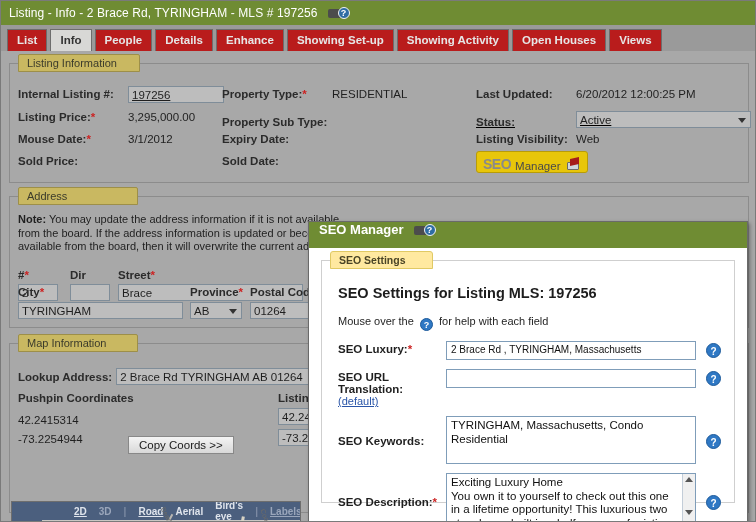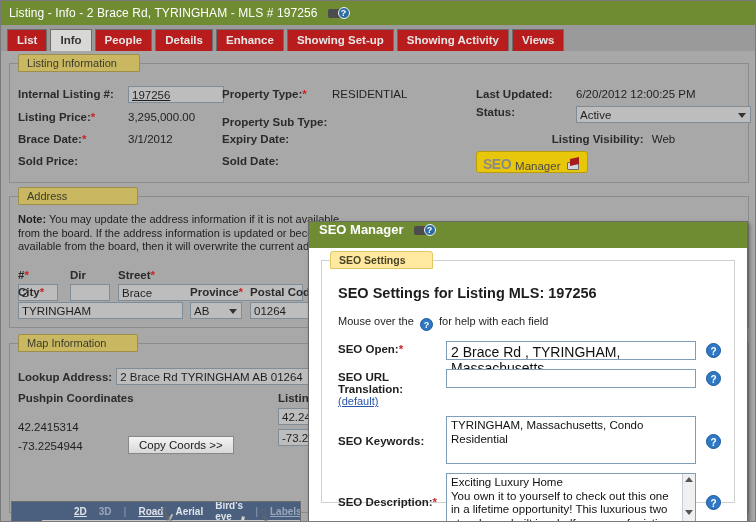--- a/index.html
+++ b/index.html
@@ -292,21 +292,21 @@
     padding-top: 2px;
     flex-shrink: 0;
   }
   .dlg-lbl .sub {
     display:block; font-weight: normal; color:#2a55a8;
     text-decoration: underline; font-size:11px; cursor:pointer;
   }
   .txt {
     border: 1px solid #7f9db9;
     background: #fff;
-    font-size: 14px;
+    font-size: 10px;
     color: #101010;
     padding: 2px 4px;
     width: 250px;
     height: 19px;
     font-family: "Liberation Sans", sans-serif;
   }
   .area {
     border: 1px solid #7f9db9;
     background: #fff;
     font-size: 11.5px;
@@ -369,39 +369,40 @@
   </div>
 
   <div class="tabbar">
     <div class="tab">List</div>
     <div class="tab active">Info</div>
     <div class="tab">People</div>
     <div class="tab">Details</div>
     <div class="tab">Enhance</div>
     <div class="tab">Showing Set-up</div>
     <div class="tab">Showing Activity</div>
+    <div class="tab">Open Houses</div>
     <div class="tab">Views</div>
   </div>
 
   <div class="page">
 
     <div class="panel" style="left:8px; top:12px; width:740px; height:120px;">
       <div class="legend">Listing Information</div>
 
       <div style="position:absolute; left:8px; top:18px;">
         <div style="display:flex;align-items:center;height:24px;">
           <span class="lbl" style="width:110px;">Internal Listing #:</span>
           <span class="inp" style="width:96px;display:inline-block;text-decoration:underline;">197256</span>
         </div>
         <div style="display:flex;align-items:center;height:22px;">
           <span class="lbl" style="width:110px;"><span>Listing Price:</span><span class="req">*</span></span>
           <span class="val">3,295,000.00</span>
         </div>
         <div style="display:flex;align-items:center;height:22px;">
-          <span class="lbl" style="width:110px;"><span>Brace Date:</span><span class="req">*</span></span>
+          <span class="lbl" style="width:110px;"><span>Mouse Date:</span><span class="req">*</span></span>
           <span class="val">3/1/2012</span>
         </div>
         <div style="display:flex;align-items:center;height:22px;">
           <span class="lbl" style="width:110px;">Sold Price:</span>
           <span class="val"></span>
         </div>
       </div>
 
       <div style="position:absolute; left:212px; top:18px;">
         <div style="display:flex;align-items:center;height:24px;">
@@ -417,28 +418,28 @@
         <div style="display:flex;align-items:center;height:22px;">
           <span class="lbl" style="width:110px;">Sold Date:</span>
         </div>
       </div>
 
       <div style="position:absolute; left:466px; top:18px;">
         <div style="display:flex;align-items:center;height:24px;">
           <span class="lbl" style="width:100px;">Last Updated:</span>
           <span class="val">6/20/2012 12:00:25 PM</span>
         </div>
-        <div style="display:flex;align-items:flex-start;height:22px;">
+        <div style="display:flex;align-items:flex-end;height:22px;text-decoration:underline;">
           <span class="lbl" style="width:100px;">Status:</span>
           <span class="sel" style="width:175px;display:inline-block;">
             <span>Active</span>
             <span class="arrow"></span>
           </span>
         </div>
-        <div style="display:flex;align-items:center;height:22px;justify-content:center;">
+        <div style="display:flex;align-items:center;height:22px;">
           <span class="lbl" style="width:100px;">Listing Visibility:</span>
           <span class="val">Web</span>
         </div>
         <div style="display:flex;align-items:center;height:24px;padding-left:0px;">
           <div class="seobtn">
             <span class="s1">SEO</span>
             <span class="s2">Manager</span>
             <span class="seo-ico">
               <span class="mon"></span>
                 <span class="flag"></span>
@@ -484,21 +485,21 @@
     <div class="panel" style="left:8px; top:292px; width:740px; height:170px;">
       <div class="legend">Map Information</div>
 
       <div style="position:absolute; left:8px; top:24px; display:flex; align-items:center;">
         <span class="lbl">Lookup Address:</span>
         <span class="inp" style="width:195px;display:inline-block;margin-left:4px;">2  Brace Rd TYRINGHAM AB 01264</span>
       </div>
 
       <div style="position:absolute; left:8px; top:48px;">
         <div class="lbl">Pushpin Coordinates</div>
-        <div class="val" style="margin-top:17px;">42.2415314</div>
+        <div class="val" style="margin-top:10px;">42.2415314</div>
         <div class="val" style="margin-top:7px;">-73.2254944</div>
       </div>
 
       <button class="btn3d" style="position:absolute; left:118px; top:92px;">Copy Coords  &gt;&gt;</button>
 
       <div style="position:absolute; left:268px; top:48px;">
         <div class="lbl">Listing C</div>
         <div class="inp" style="width:38px;margin-top:4px;">42.2415</div>
         <div class="inp" style="width:38px;margin-top:4px;">-73.225</div>
       </div>
@@ -542,21 +543,21 @@
           <div class="dlg-h">SEO Settings for Listing MLS: 197256</div>
 
           <div class="mouseover">
             <span>Mouse over the</span>
             <span class="helpq inline">?</span>
             <span>for help with each field</span>
           </div>
 
           <div class="dlg-row">
             <div class="dlg-lbl">
-              <span>SEO Open:</span><span class="req">*</span>
+              <span>SEO Luxury:</span><span class="req">*</span>
             </div>
             <div class="txt">2 Brace Rd , TYRINGHAM, Massachusetts</div>
             <div class="helpq">?</div>
           </div>
 
           <div class="dlg-row">
             <div class="dlg-lbl">
               <span>SEO URL Translation:</span>
               <span class="sub">(default)</span>
             </div>

